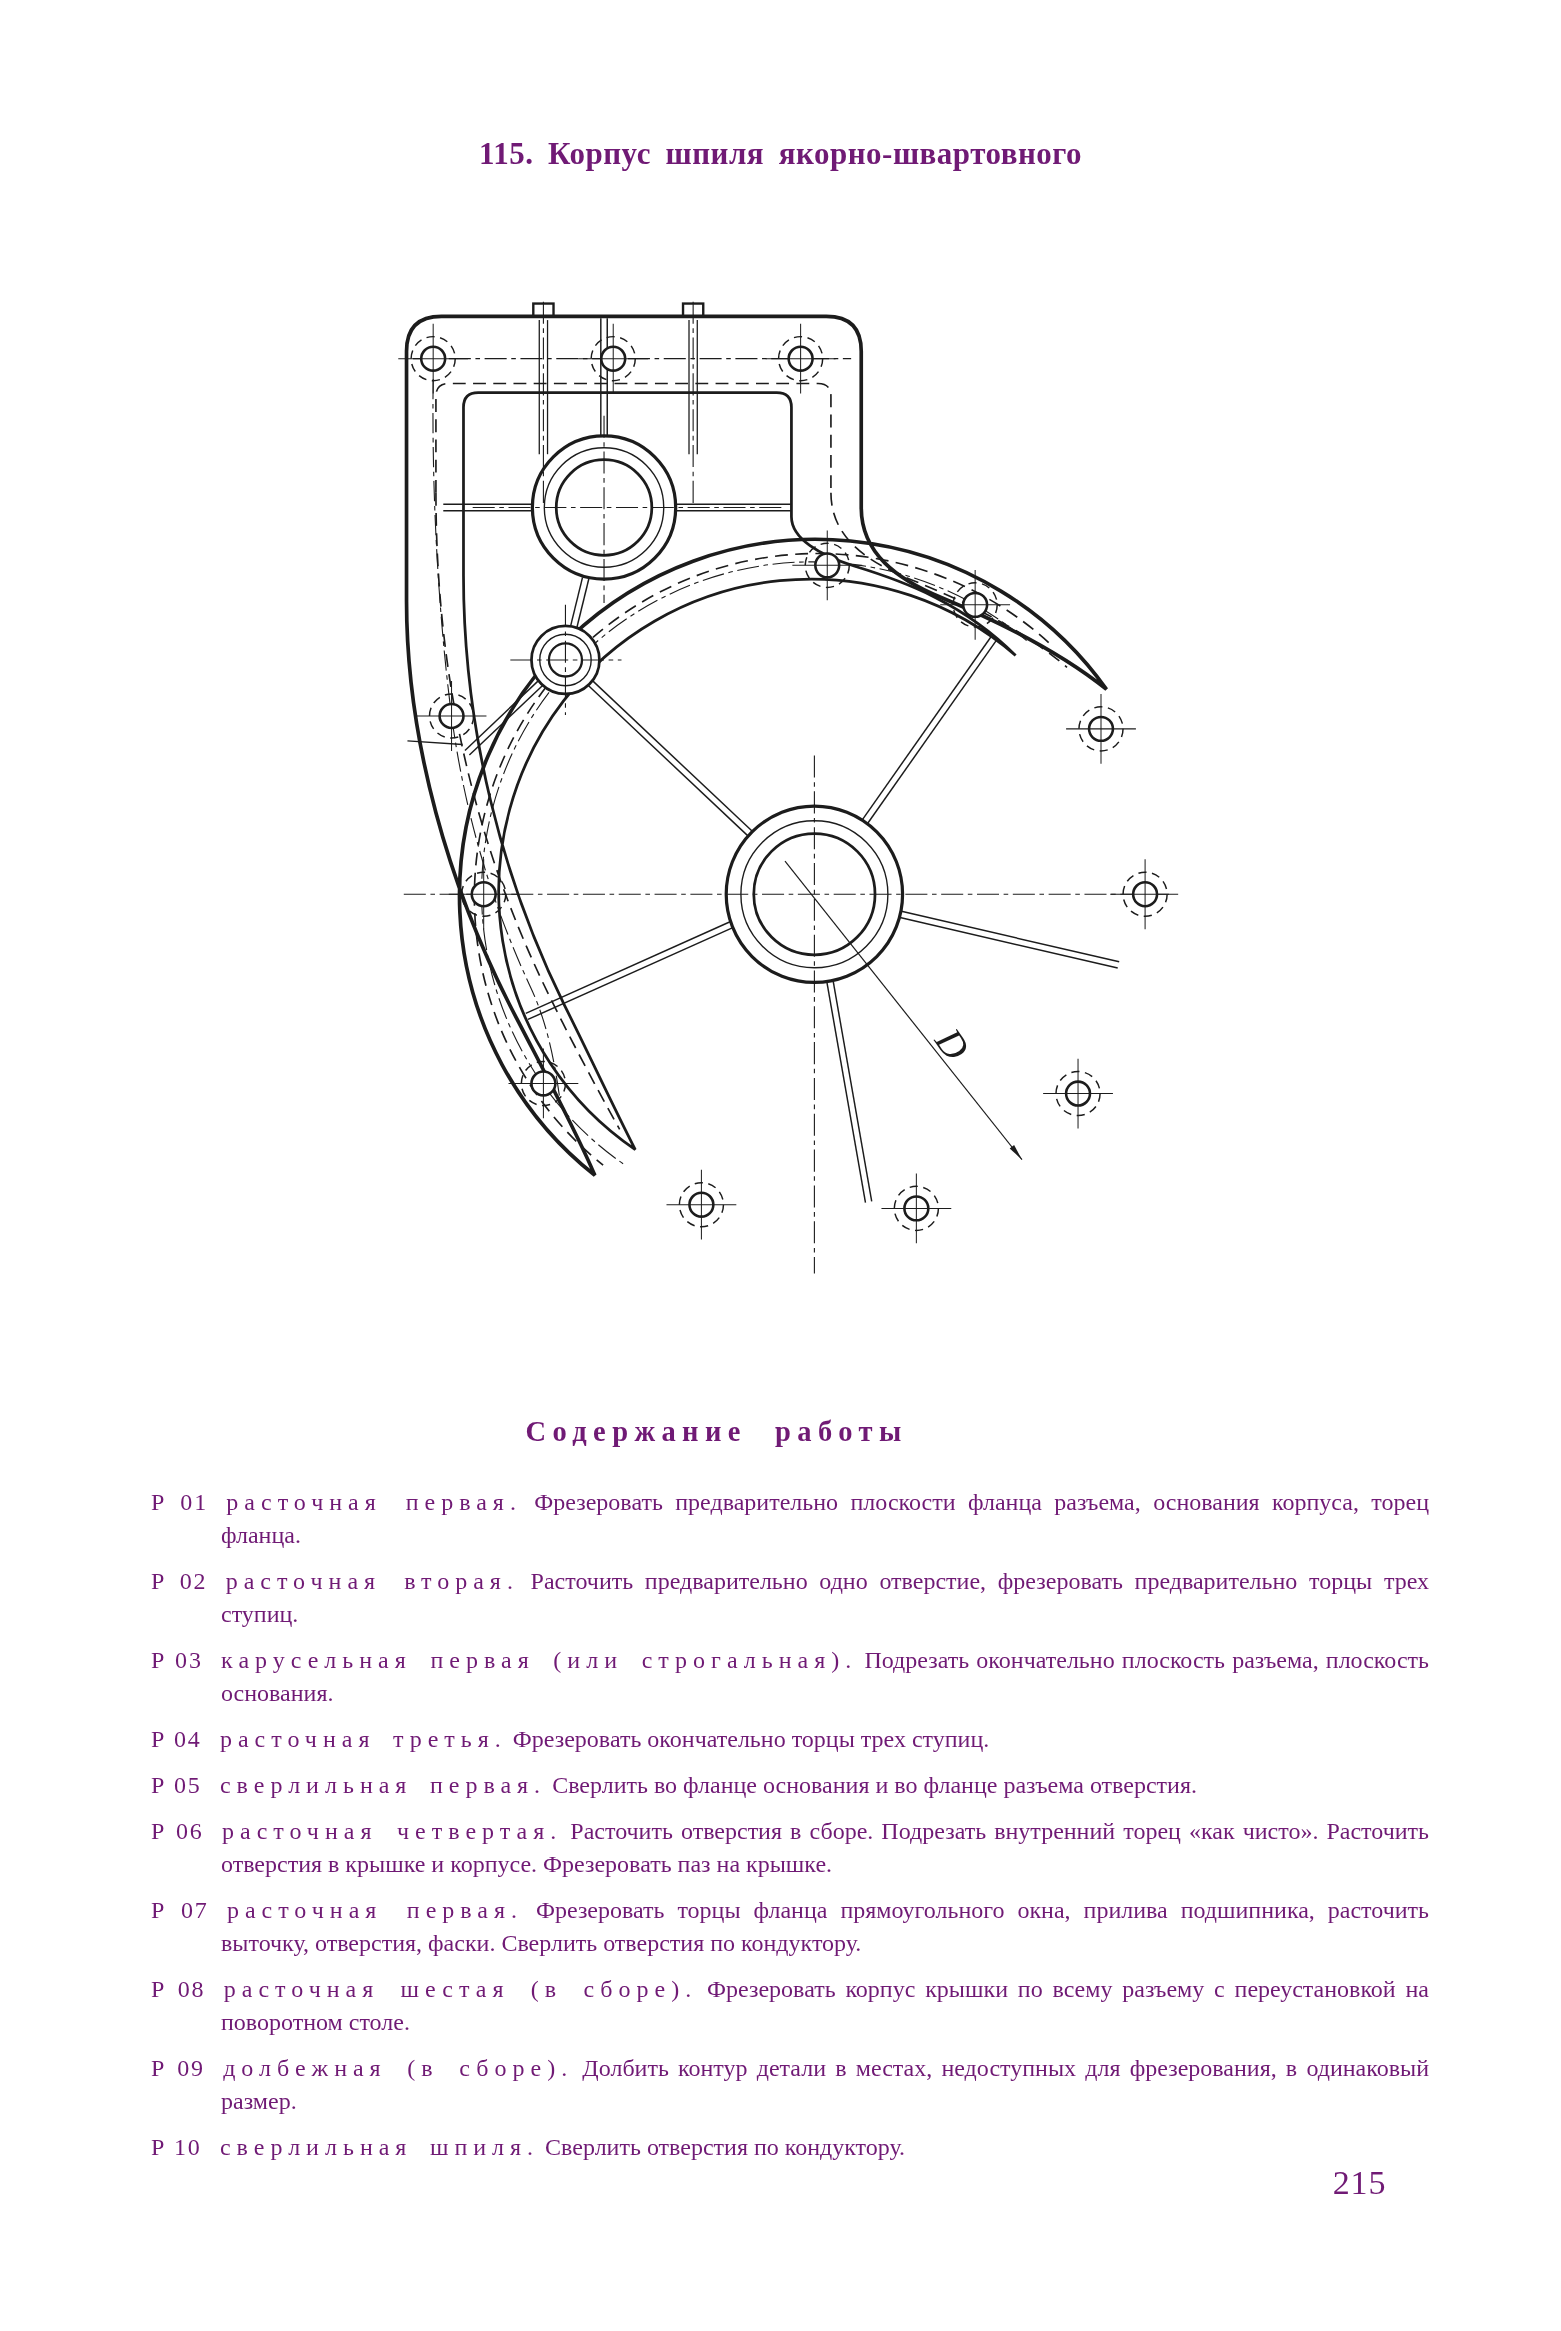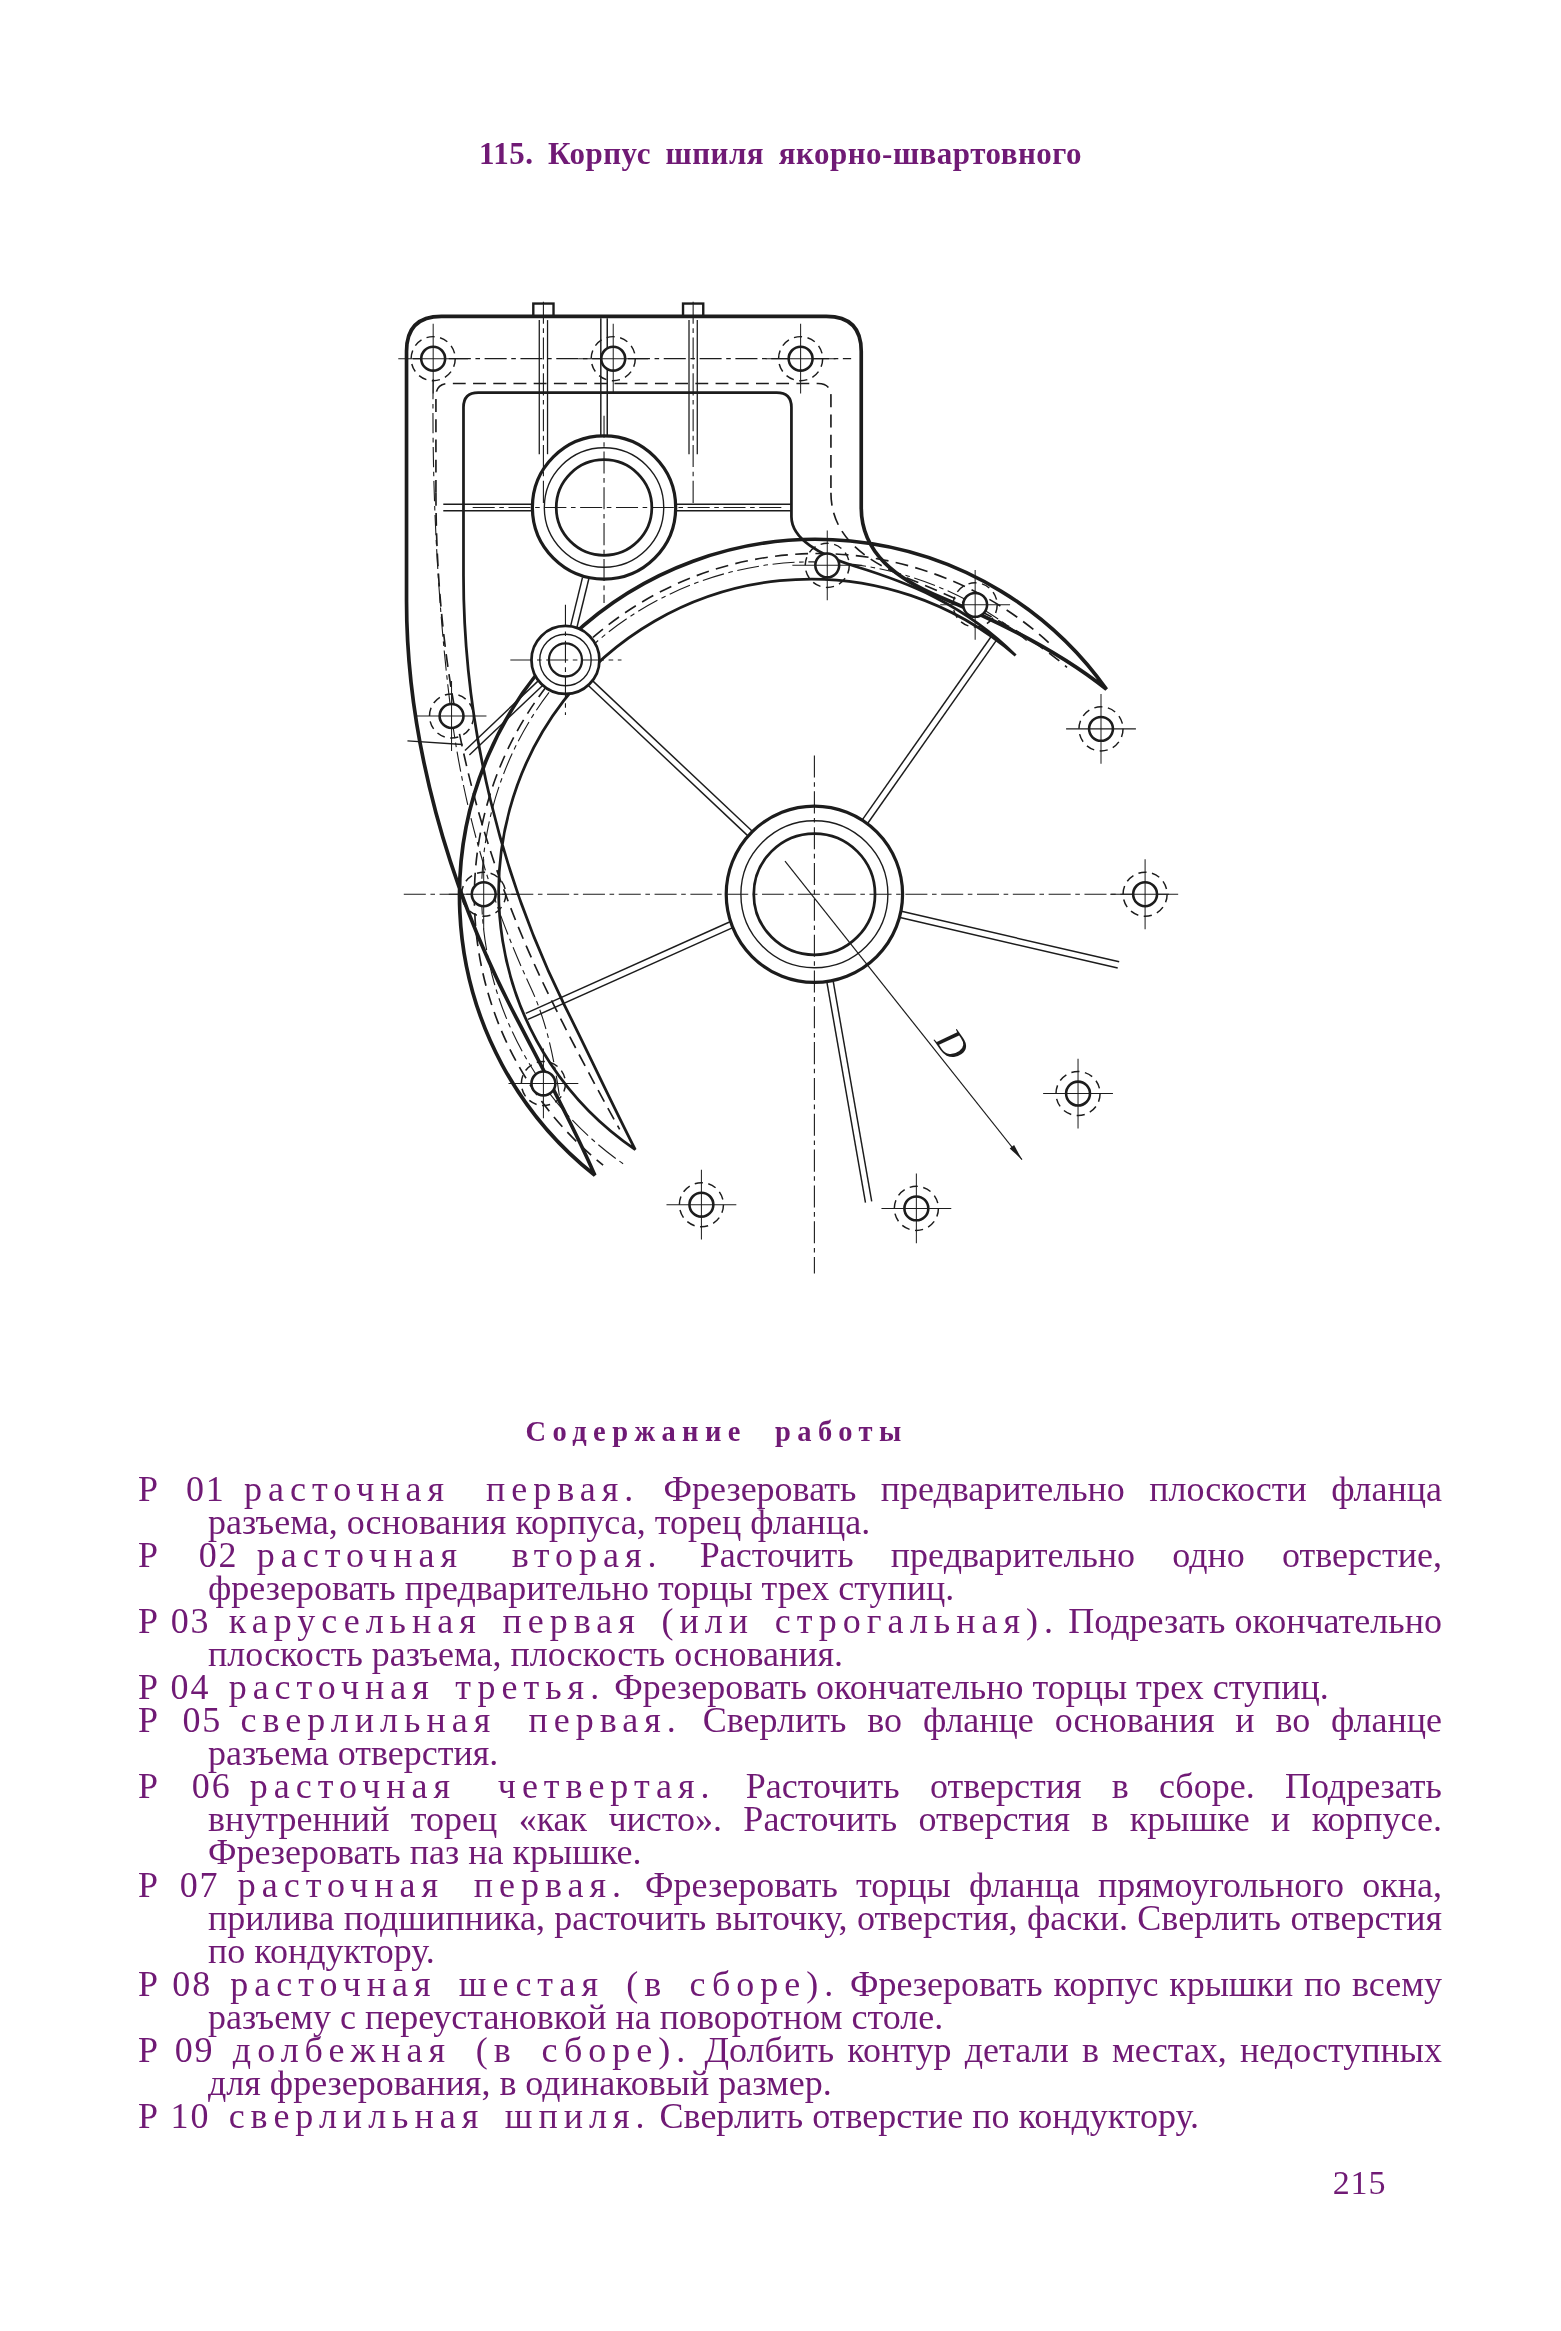--- a/index.html
+++ b/index.html
@@ -23,22 +23,22 @@
   .section-heading{
     position:absolute;top:1414px;left:-64px;width:1561px;
     text-align:center;
     font-size:28.5px;line-height:35px;font-weight:700;
     letter-spacing:6.4px;word-spacing:14.7px;
   }
   .ops{
     position:absolute;top:1473px;left:138px;width:1304px;
   }
   .op{
-    margin:0;
-    font-size:36px;line-height:33px;
+    margin:13px;
+    font-size:24px;line-height:33px;
     text-align:justify;
     padding-left:70px;text-indent:-70px;
   }
   .op .num{margin-right:18.4px;letter-spacing:1.8px;}
   .op .name{letter-spacing:6px;word-spacing:5.5px;}
   .page-number{
     position:absolute;top:2164px;left:1286px;width:147px;
     text-align:center;font-size:34px;letter-spacing:0.9px;
   }
   svg .ink{stroke:#1c1c1c;}
@@ -240,19 +240,19 @@
   <div class="ops">
     <p class="op"><span class="num">Р 01</span><span class="name">расточная первая.</span> <span class="text">Фрезеровать предварительно плоскости фланца разъема, основания корпуса, торец фланца.</span></p>
     <p class="op"><span class="num">Р 02</span><span class="name">расточная вторая.</span> <span class="text">Расточить предварительно одно отверстие, фрезеровать предварительно торцы трех ступиц.</span></p>
     <p class="op"><span class="num">Р 03</span><span class="name">карусельная первая (или строгальная).</span> <span class="text">Подрезать окончательно плоскость разъема, плоскость основания.</span></p>
     <p class="op"><span class="num">Р 04</span><span class="name">расточная третья.</span> <span class="text">Фрезеровать окончательно торцы трех ступиц.</span></p>
     <p class="op"><span class="num">Р 05</span><span class="name">сверлильная первая.</span> <span class="text">Сверлить во фланце основания и во фланце разъема отверстия.</span></p>
     <p class="op"><span class="num">Р 06</span><span class="name">расточная четвертая.</span> <span class="text">Расточить отверстия в сборе. Подрезать внутренний торец «как чисто». Расточить отверстия в крышке и корпусе. Фрезеровать паз на крышке.</span></p>
     <p class="op"><span class="num">Р 07</span><span class="name">расточная первая.</span> <span class="text">Фрезеровать торцы фланца прямоугольного окна, прилива подшипника, расточить выточку, отверстия, фаски. Сверлить отверстия по кондуктору.</span></p>
     <p class="op"><span class="num">Р 08</span><span class="name">расточная шестая (в сборе).</span> <span class="text">Фрезеровать корпус крышки по всему разъему с переустановкой на поворотном столе.</span></p>
     <p class="op"><span class="num">Р 09</span><span class="name">долбежная (в сборе).</span> <span class="text">Долбить контур детали в местах, недоступных для фрезерования, в одинаковый размер.</span></p>
-    <p class="op"><span class="num">Р 10</span><span class="name">сверлильная шпиля.</span> <span class="text">Сверлить отверстие по кондуктору.</span></p>
+    <p class="op"><span class="num">Р 10</span><span class="name">сверлильная шпиля.</span> <span class="text">Сверлить отверстия по кондуктору.</span></p>
   </div>
 
   <div class="page-number">215</div>
 
 </div>
 
 
 </body></html>

